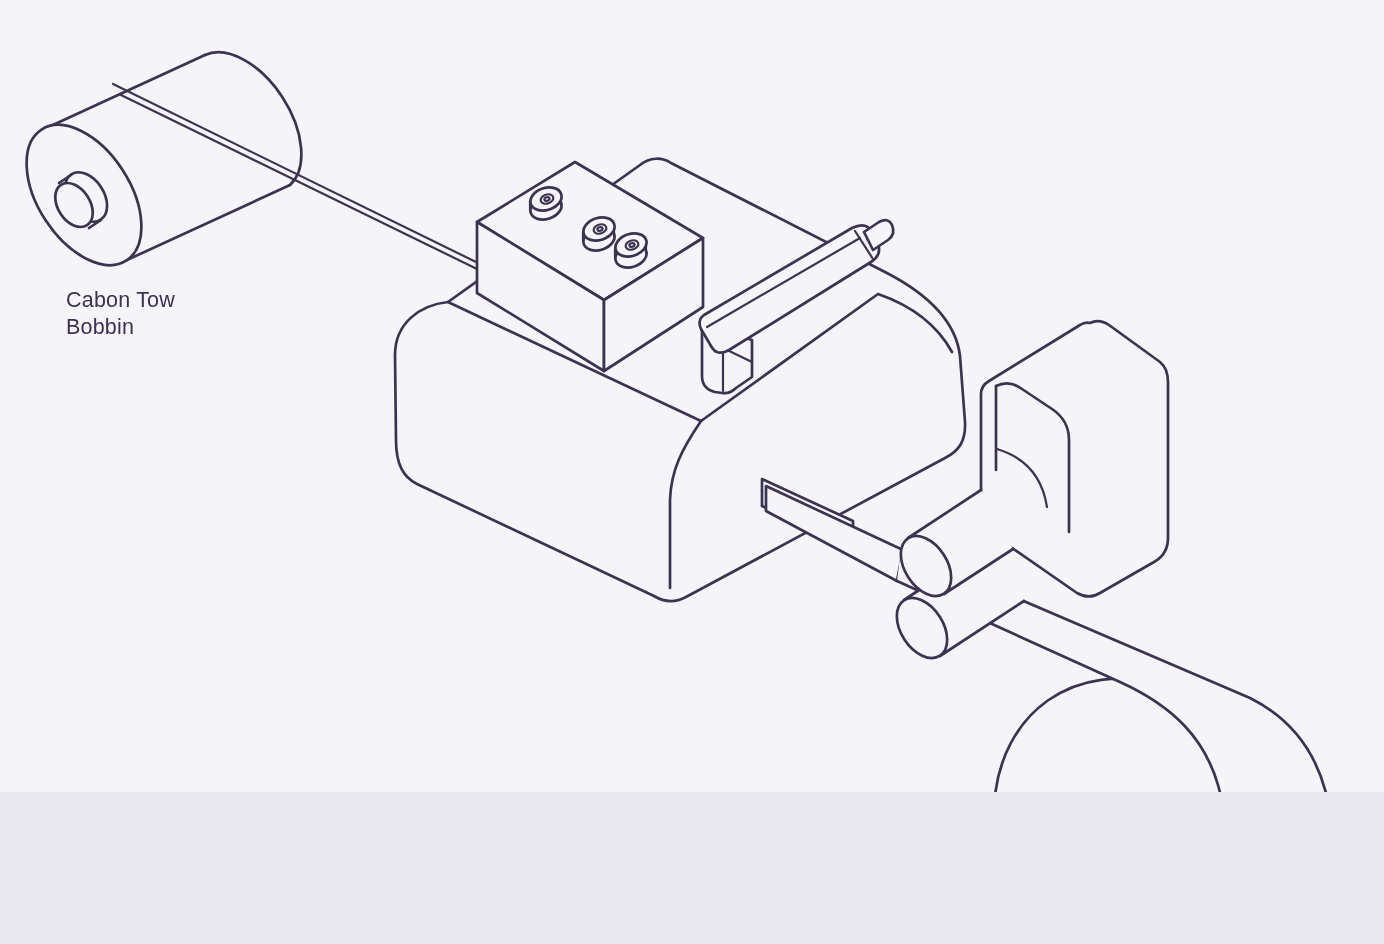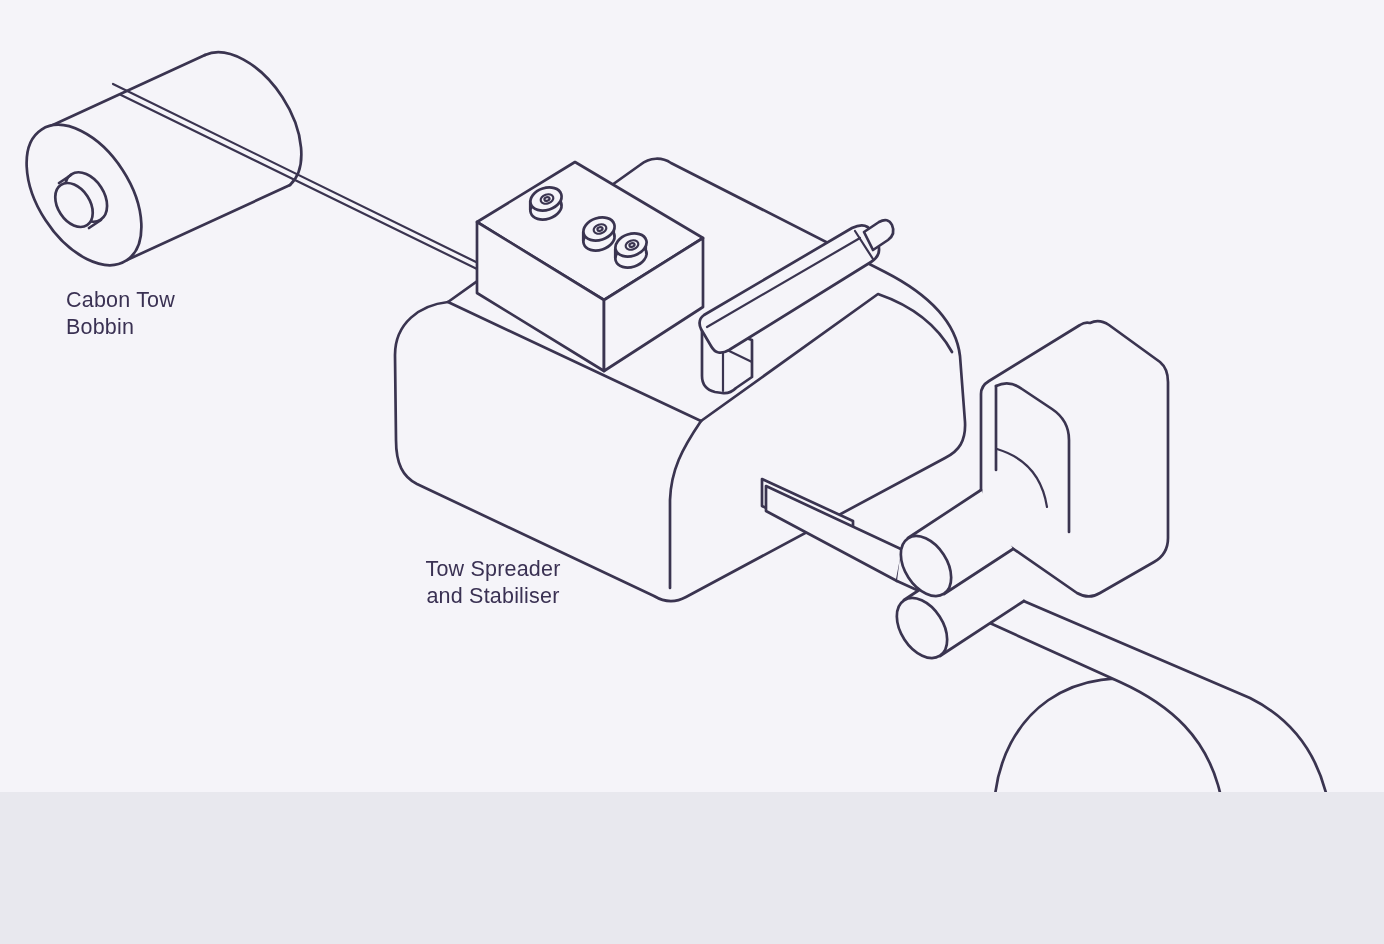--- a/index.html
+++ b/index.html
@@ -182,19 +182,17 @@
     </g>
 
     <g>
       <ellipse class="fb" cx="1140" cy="840" rx="30" ry="37" transform="rotate(-35 1140 840)"></ellipse>
     </g>
   </svg>
 
   <div class="diagram-label label-bobbin">Cabon Tow
 Bobbin</div>
 
-  <div class="diagram-label label-spreader">Tow Spreader
-and Stabiliser</div>
 
 
   <div class="watermark">头条 @先进复合材料</div>
 
 </div>
 
 </body></html>

